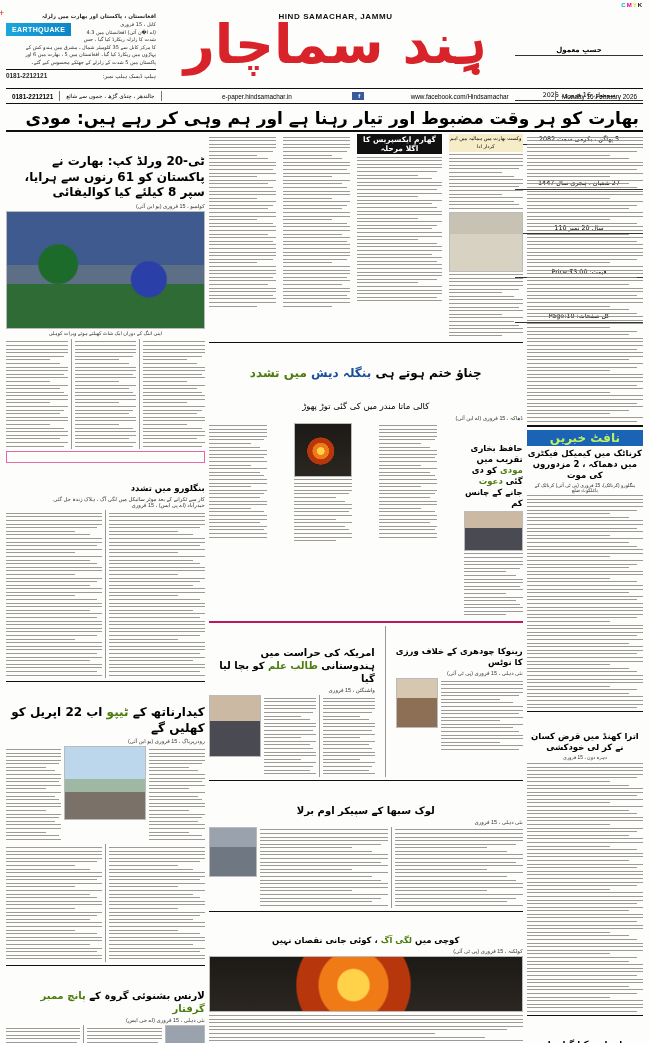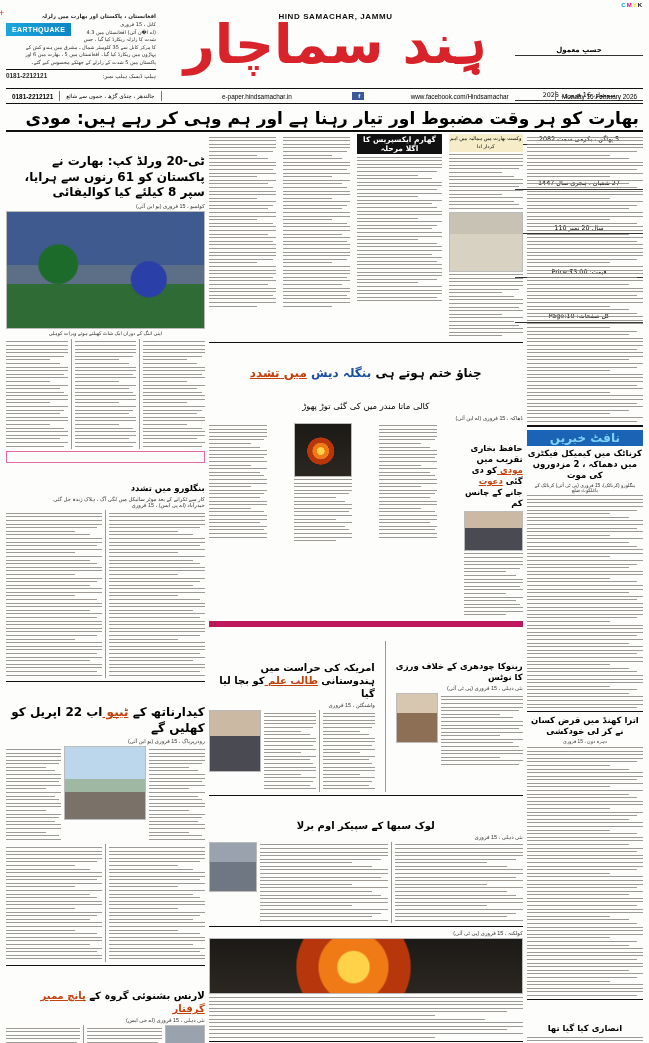--- a/index.html
+++ b/index.html
@@ -75,21 +75,21 @@
   .c-mid   { width:316px; }
   .c-right { width:117px; }
 
   .hl {
     direction:rtl; font-family:"DejaVu Sans",sans-serif; font-weight:bold;
     text-align:right; line-height:1.3; margin:20px 0 2px;
   }
   .hl.lg { font-size:12px; }
   .hl.md { font-size:10px; }
   .hl.sm { font-size:8.5px; }
-  .hl .red  { color:#c2410c;text-decoration:underline; }
+  .hl .red  { color:#4d7c0f; }
   .hl .blue { color:#1a4fa0; }
 
   .kicker { font-size:5.4px; direction:rtl; text-align:right; color:#333; }
   .caption { font-size:5px; text-align:center; color:#333; direction:rtl; padding:1px 0; }
 
   .photo { position:relative; overflow:hidden; border:1px solid #bbb; }
 
   
   .pic-cricket{background:
      radial-gradient(circle at 72% 58%, #2a3fa8 0 11%, transparent 12%),
@@ -101,21 +101,21 @@
      linear-gradient(#1c1a17,#2b2620);}
   .pic-temple{background:
      linear-gradient(#bcd6ec 0 44%, #9fb8a4 44% 62%, #7a7268 62% 100%);}
   .pic-blast{background:
      radial-gradient(circle at 38% 58%, #ffd24a 0 10%, #e8751a 11% 24%, transparent 25%),
      linear-gradient(#b9b0a2,#6d6459);}
   .pic-man{background:linear-gradient(#9aa3ad 0 40%, #6f7882 40% 100%);}
   .pic-woman{background:linear-gradient(#d8c7b0 0 40%, #8d6f55 40% 100%);}
   .pic-face{background:linear-gradient(#cbb9a4 0 42%, #4a4a52 42% 100%);}
   .pinkbox { border:1px solid #e46aa7; padding:2px 3px; }
-  .bluebar { background:#1b63b5; color:#7dd3fc; text-align:center; font-weight:bold;
+  .bluebar { background:#1b63b5; color:#bef264; text-align:center; font-weight:bold;
              direction:rtl; font-family:"DejaVu Sans",sans-serif; font-size:12px; padding:1px 0; }
   .blackbar { background:#111; color:#fff; text-align:center; font-weight:bold;
              direction:rtl; font-family:"DejaVu Sans",sans-serif; font-size:9px; padding:1px 3px; }
   .sub2 { display:flex; gap:3px; }
   .mt2{margin-top:2px}.mt3{margin-top:3px}
   .crop { position:absolute; left:-1px; top:8px; font-size:9px; color:#d8232a; }
 </style>
 </head>
 <body>
 
@@ -913,21 +913,21 @@
                 <i></i>
                 <i></i>
                 <i></i>
                 <i></i>
                 <i></i>
             </div>
           </div>
         </div>
       </div>
 
-      <div class="mt3" style="border-top:6px solid #be185d;padding-top:14px;display:flex;gap:10px">
+      <div class="mt3" style="border-top:2px solid #be185d;padding-top:3px;display:flex;gap:10px">
         <div style="flex:1.7">
           <div class="hl md">
             <span>امریکہ کی حراست میں ہندوستانی </span><span class="red">طالب علم </span><span>کو بچا لیا گیا</span>
           </div>
           <div class="kicker">واشنگٹن ، 15 فروری</div>
           <div style="display:flex;gap:3px" class="mt2">
             <div class="photo pic-face" style="width:52px;height:62px"></div>
             <div style="flex:1" class="txtblk">
               <i></i>
                 <i></i>
@@ -1062,20 +1062,23 @@
               <i></i>
               <i></i>
               <i></i>
               <i></i>
               <i></i>
           </div>
         </div>
       </div>
 
       <div class="mt3" style="border-top:1px solid #111;padding-top:3px">
+        <div class="hl sm" style="text-align:center">
+          <span>کوچی میں </span><span class="red">لگی آگ </span><span>، کوئی جانی نقصان نہیں</span>
+        </div>
         <div class="kicker">کولکتہ ، 15 فروری (پی ٹی آئی)</div>
         <div class="photo pic-fire mt2" style="height:56px"></div>
         <div class="txtblk mt2">
           <i></i>
             <i></i>
             <i></i>
             <i></i>
             <i></i>
             <i></i>
             <i></i>
@@ -1303,21 +1306,21 @@
             <i></i>
             <i></i>
             <i></i>
             <i></i>
             <i></i>
             <i></i>
             <i></i>
             <i></i>
         </div>
 
-        <div class="hl sm mt3" style="text-align:center;border-top:1px solid #111;padding-top:3px">اترا کھنڈ میں قرض کسان نے کر لی خودکشی</div>
+        <div class="hl sm mt3" style="text-align:center;border-top:1px solid #111;padding-top:19px">اترا کھنڈ میں قرض کسان نے کر لی خودکشی</div>
         <div class="kicker" style="text-align:center;font-size:4.8px">دہرہ دون ، 15 فروری</div>
         <div class="txtblk mt2">
           <i></i>
             <i></i>
             <i></i>
             <i></i>
             <i></i>
             <i></i>
             <i></i>
             <i></i>

